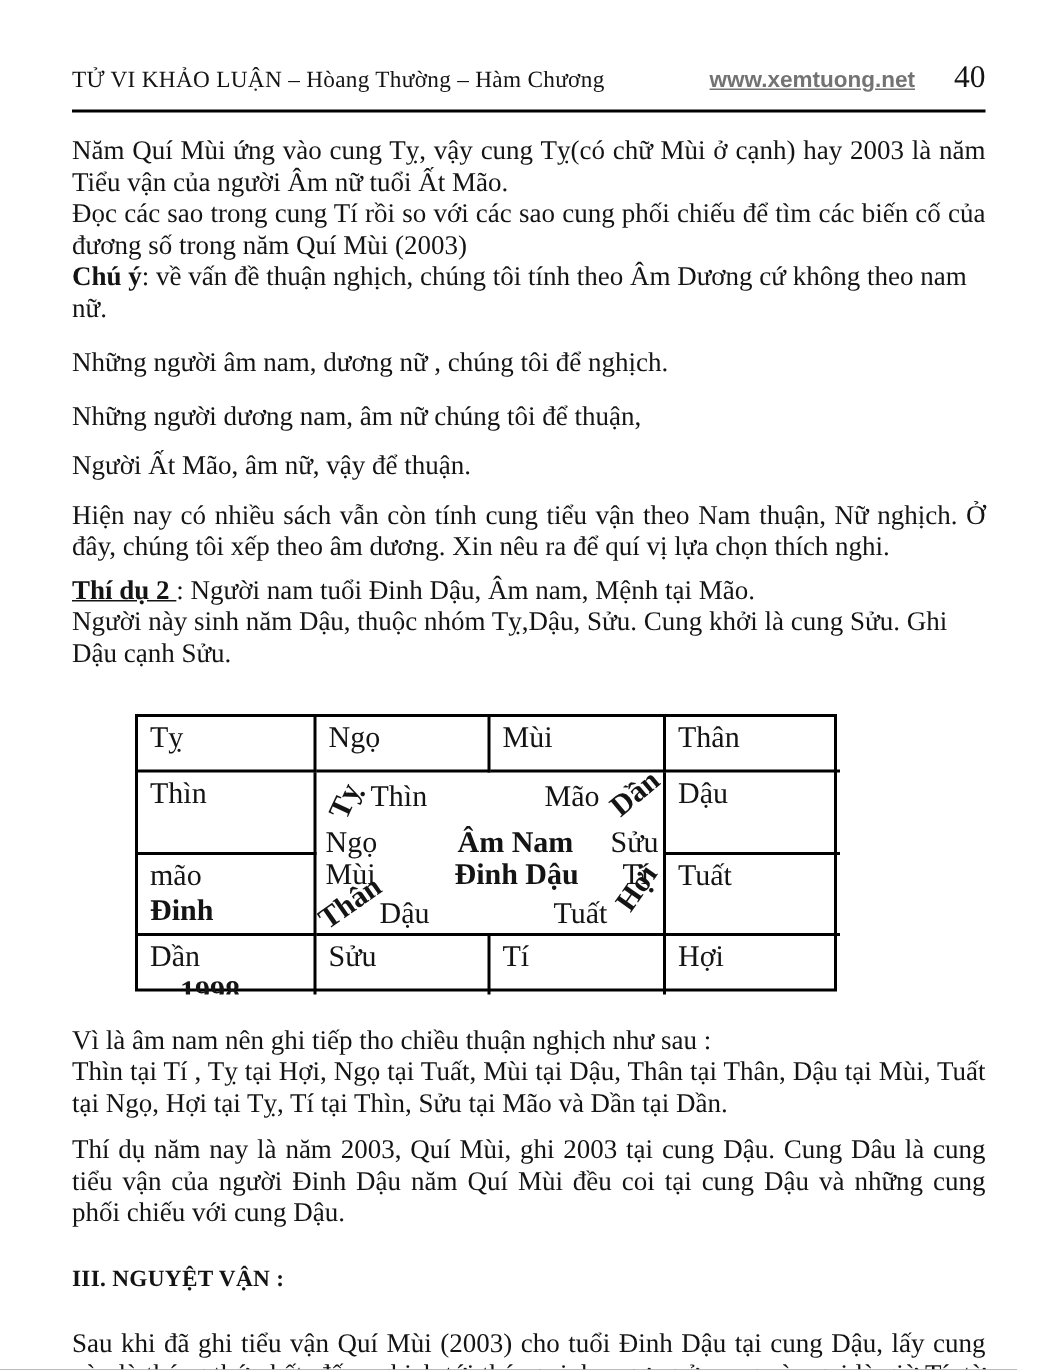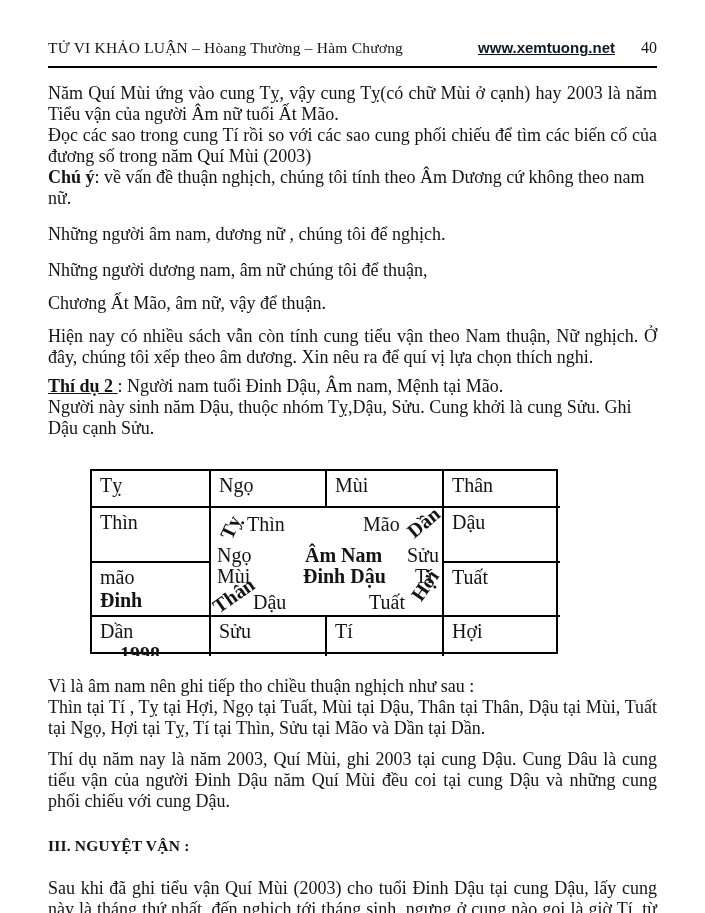--- a/index.html
+++ b/index.html
@@ -17,24 +17,24 @@
   .header{
     display:flex;justify-content:space-between;align-items:baseline;
     padding-top:39px;padding-bottom:9px;
     border-bottom:2px solid #000;
     font-size:15.5px;
   }
   .header-title{letter-spacing:.2px;}
   .header-right{display:flex;align-items:baseline;gap:26px;}
   .site-link{
     font-family:"Liberation Sans","DejaVu Sans",sans-serif;
-    font-weight:bold;color:#0f172a;text-decoration:underline;
+    font-weight:bold;color:#737373;text-decoration:underline;
     font-size:15px;cursor:pointer;
   }
-  .page-num{font-size:16px;}
+  .page-num{font-size:21px;}
   
   p{margin:0;font-size:18px;line-height:21px;}
   .just{text-align:justify;}
   .mt15{margin-top:15px;}
   .mt12{margin-top:12px;}
   .mt10{margin-top:10px;}
   .mt8{margin-top:8px;}
   .mt22{margin-top:22px;}
   .bold{font-weight:bold;}
   .und{text-decoration:underline;font-weight:bold;}
@@ -78,21 +78,21 @@
         <span class="page-num">40</span>
       </span>
     </div>
 
     <p class="just mt15">Năm Quí Mùi ứng vào cung Tỵ, vậy cung Tỵ(có chữ Mùi ở cạnh) hay 2003 là năm Tiểu vận của người Âm nữ tuổi Ất Mão.</p>
     <p class="just">Đọc các sao trong cung Tí rồi so với các sao cung phối chiếu để tìm các biến cố của đương số trong năm Quí Mùi (2003)</p>
     <p><span class="bold">Chú ý</span><span>: về vấn đề thuận nghịch, chúng tôi tính theo Âm Dương cứ không theo nam nữ.</span></p>
 
     <p class="mt15">Những người âm nam, dương nữ , chúng tôi để nghịch.</p>
     <p class="mt15">Những người dương nam, âm nữ chúng tôi để thuận,</p>
-    <p class="mt12">Chương Ất Mão, âm nữ, vậy để thuận.</p>
+    <p class="mt12">Người Ất Mão, âm nữ, vậy để thuận.</p>
 
     <p class="just mt12">Hiện nay có nhiều sách vẫn còn tính cung tiểu vận theo Nam thuận, Nữ nghịch. Ở đây, chúng tôi xếp theo âm dương. Xin nêu ra để quí vị lựa chọn thích nghi.</p>
 
     <p class="mt8"><span class="und">Thí dụ 2 </span><span>: Người nam tuổi Đinh Dậu, Âm nam, Mệnh tại Mão.</span></p>
     <p>Người này sinh năm Dậu, thuộc nhóm Tỵ,Dậu, Sửu. Cung khởi là cung Sửu. Ghi Dậu cạnh Sửu.</p>
 
     <div class="chart">
       <div class="cell">Tỵ</div>
       <div class="cell">Ngọ</div>
       <div class="cell">Mùi</div>

